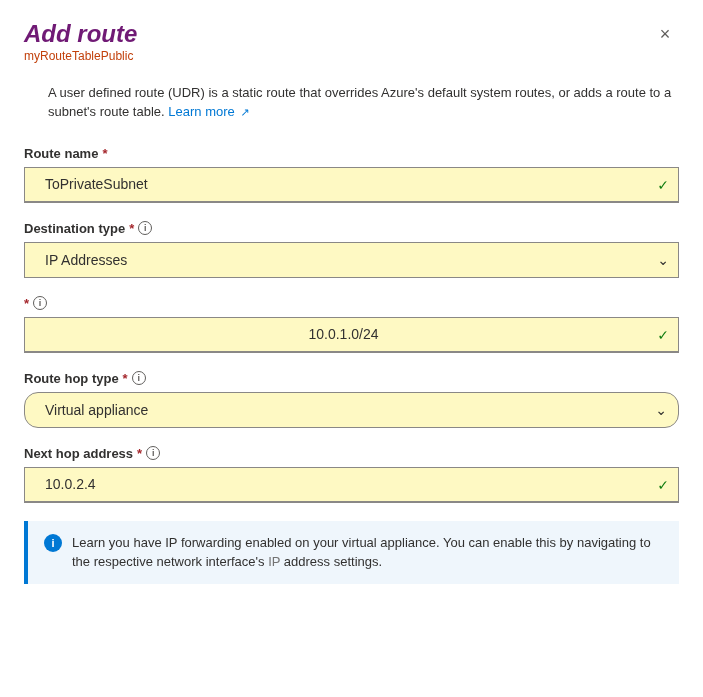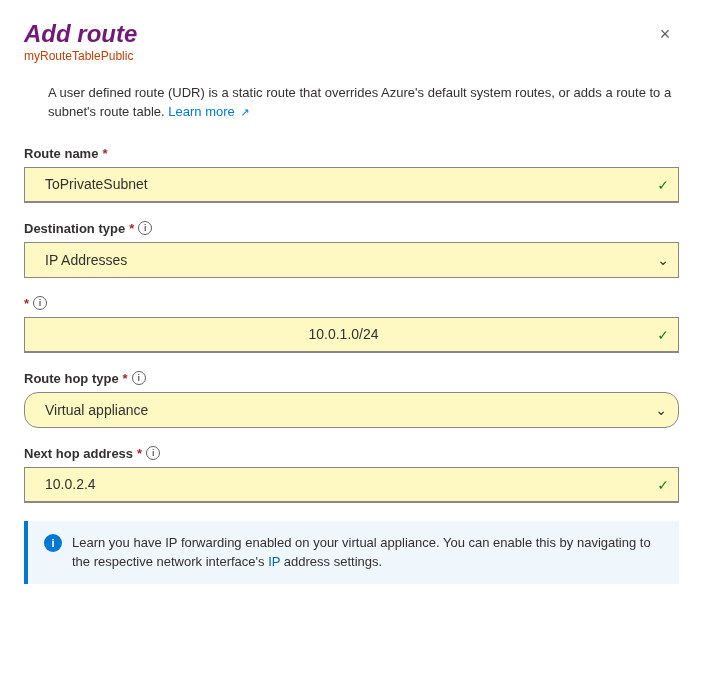--- a/index.html
+++ b/index.html
@@ -166,21 +166,21 @@
       flex-shrink: 0;
       margin-top: 1px;
       font-style: normal;
     }
     .info-box-text {
       font-size: 13px;
       color: #323130;
       line-height: 1.5;
     }
     .info-box-text .ip-link {
-      color: #0369a1;
+      color: #737373;
       cursor: pointer;
     }
   </style>
 </head>
 <body>
 
 <div class="panel">
   <div class="panel-header">
     <div>
       <h1 class="panel-title">Add route</h1>

